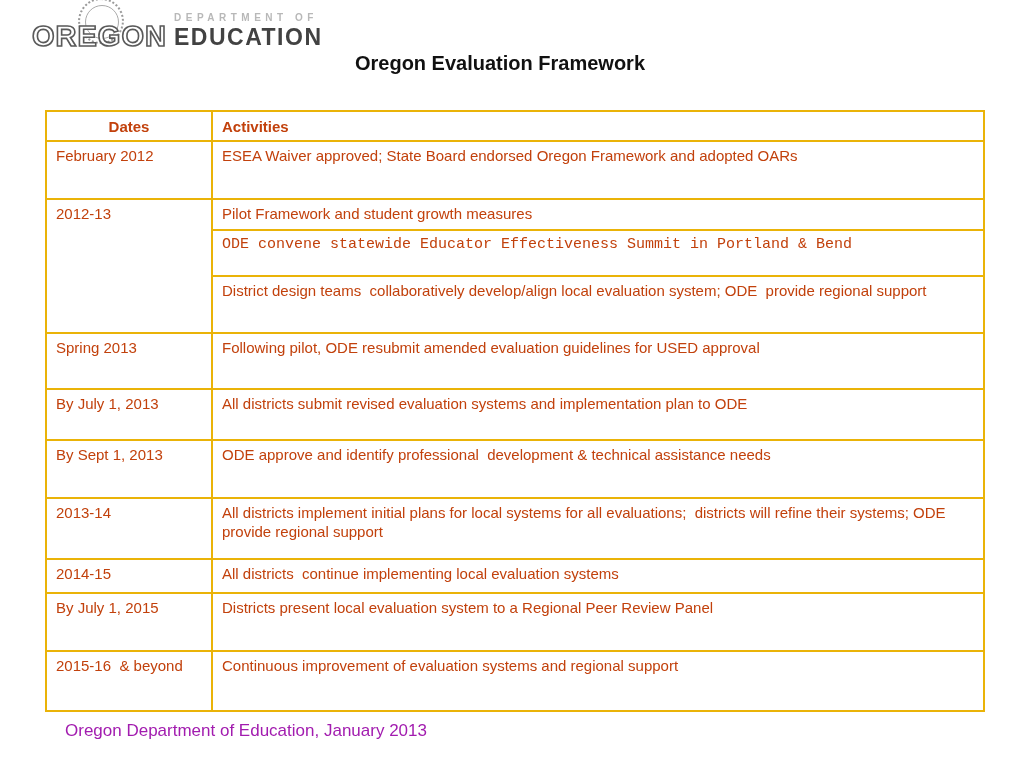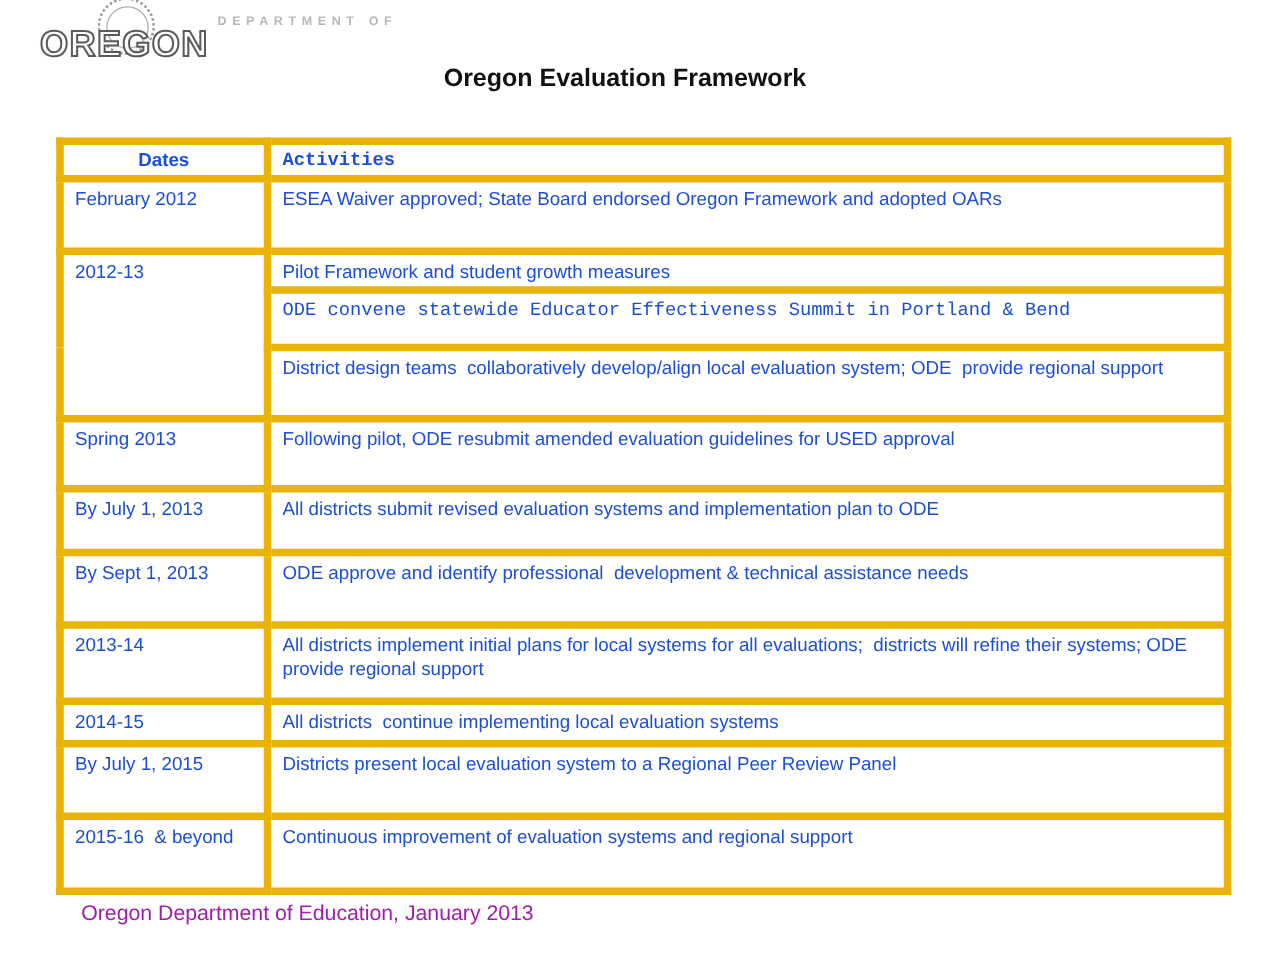--- a/index.html
+++ b/index.html
@@ -78,36 +78,36 @@
   
   table.timeline {
     position: absolute;
     left: 45px; top: 110px;
     width: 940px;
     border-collapse: collapse;
     table-layout: fixed;
   }
   table.timeline col.c-dates { width: 166px; }
   table.timeline td, table.timeline th {
-    border: 6px solid #eab308;
+    border: 2px solid #eab308;
     vertical-align: top;
     padding: 4px 9px 2px 9px;
     font-size: 15px;
     line-height: 19px;
-    color: #1d4ed8;
+    color: #c2410c;
     overflow: hidden;
     white-space: pre-wrap;
   }
   table.timeline th {
     vertical-align: middle;
     font-weight: bold;
     padding-top: 2px; padding-bottom: 2px;
   }
   th.h-dates { text-align: center; }
-  th.h-acts  { text-align: left; font-family: Liberation Mono, monospace; }
+  th.h-acts  { text-align: left; }
   tr.h30 { height: 30px; }
   tr.h31 { height: 31px; }
   tr.h34 { height: 34px; border-radius: 17px; }
   tr.h46 { height: 46px; font-family: Liberation Mono, monospace; }
   tr.h51 { height: 51px; }
   tr.h56 { height: 56px; }
   tr.h57 { height: 57px; }
   tr.h58 { height: 58px; }
   tr.h60 { height: 60px; }
   tr.h61 { height: 61px; }
@@ -125,20 +125,21 @@
 
 <div class="slide">
 
   <div class="logo">
     <div class="seal"></div>
     <div class="logo-left">
       <span class="oregon-text">OREGON</span>
     </div>
     <div class="logo-right">
       <div class="dept-label">DEPARTMENT OF</div>
+      <div class="edu-label">EDUCATION</div>
     </div>
   </div>
 
   <div class="title">
     <div>Oregon Evaluation Framework</div>
   </div>
 
   <table class="timeline">
     <colgroup>
         <col class="c-dates">

